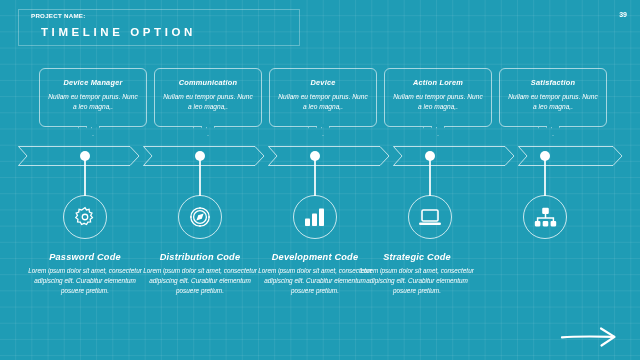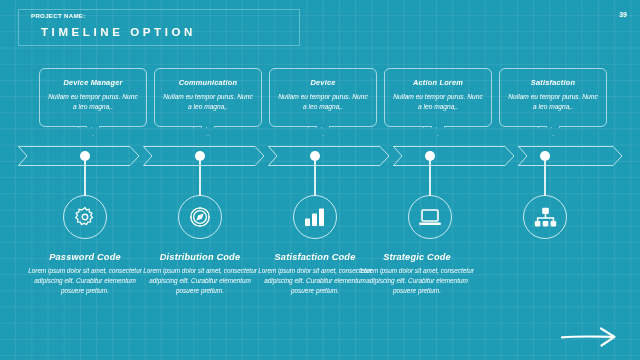--- a/index.html
+++ b/index.html
@@ -335,21 +335,21 @@
 
   <div class="caption" style="left:85px">
     <div class="caption-title">Password  Code</div>
     <div class="caption-body">Lorem ipsum dolor sit amet, consectetur adipiscing elit. Curabitur elementum posuere pretium.</div>
   </div>
   <div class="caption" style="left:200px">
     <div class="caption-title">Distribution Code</div>
     <div class="caption-body">Lorem ipsum dolor sit amet, consectetur adipiscing elit. Curabitur elementum posuere pretium.</div>
   </div>
   <div class="caption" style="left:315px">
-    <div class="caption-title">Satisfaction Code</div>
+    <div class="caption-title">Development Code</div>
     <div class="caption-body">Lorem ipsum dolor sit amet, consectetur adipiscing elit. Curabitur elementum posuere pretium.</div>
   </div>
   <div class="caption" style="left:417px">
     <div class="caption-title">Strategic Code</div>
     <div class="caption-body">Lorem ipsum dolor sit amet, consectetur adipiscing elit. Curabitur elementum posuere pretium.</div>
   </div>
 
   <div id="next-arrow">
     <span>
       <svg width="58" height="22" viewBox="0 0 58 22" fill="none" stroke="#ffffff" stroke-width="2.2" stroke-linecap="round" stroke-linejoin="round">

